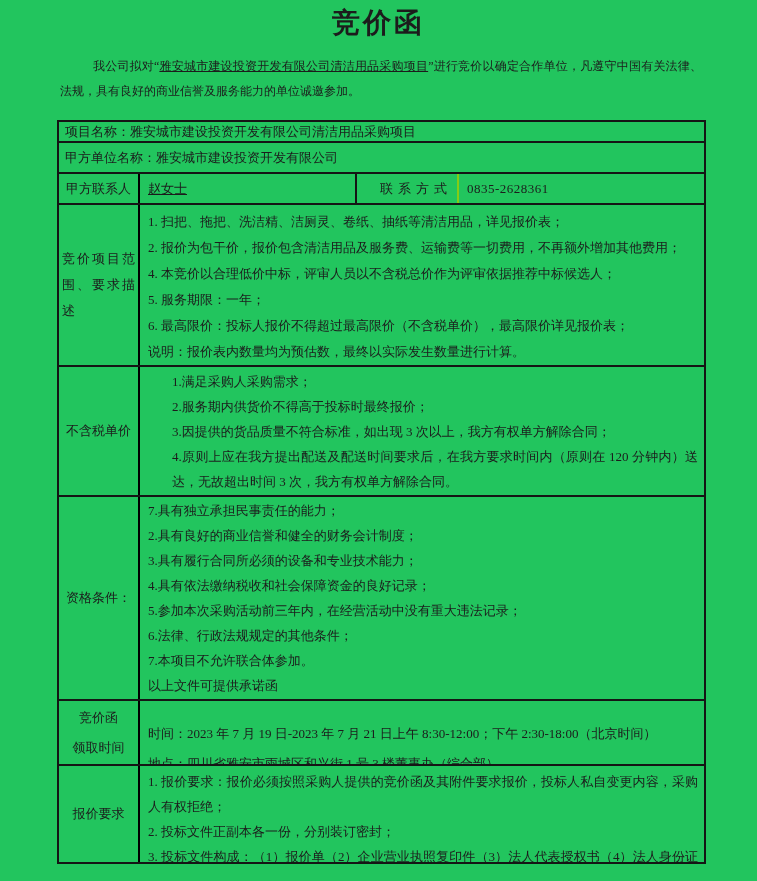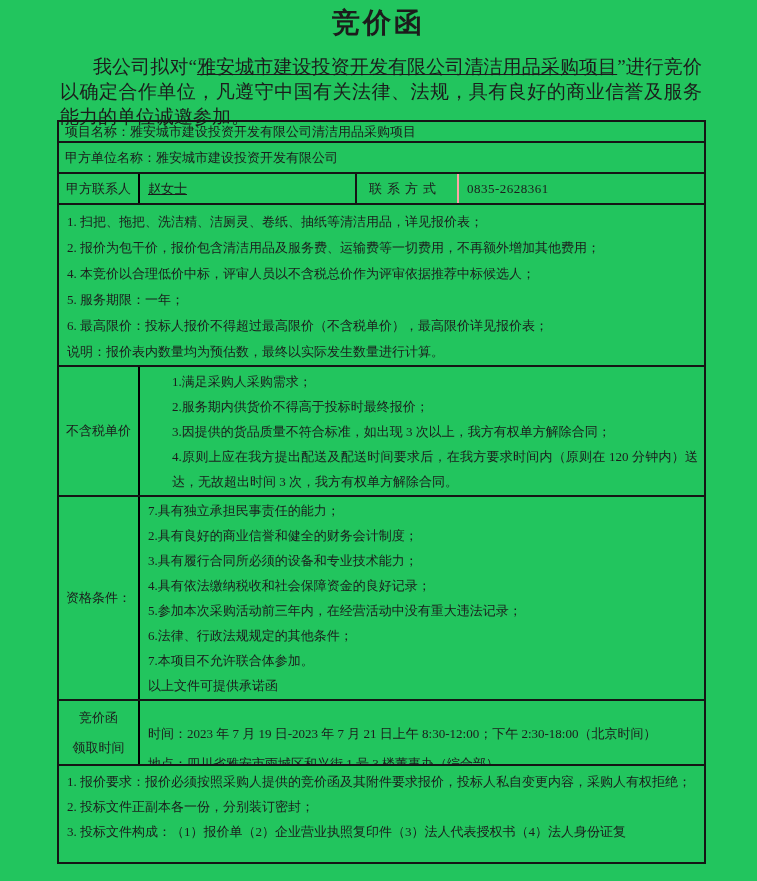--- a/index.html
+++ b/index.html
@@ -7,41 +7,41 @@
     position:relative;width:757px;height:881px;overflow:hidden;
     background:#22c55e;color:#1c1c1c;
     font-family:"Liberation Serif","DejaVu Serif",serif;
   }
   .doc-title{
     position:absolute;top:4px;left:0;width:757px;text-align:center;
     font-size:28px;font-weight:bold;letter-spacing:3px;
   }
   .intro{
     position:absolute;top:54px;left:60px;width:642px;
-    font-size:19px;line-height:25.2px;text-align:justify;text-indent:33px;
+    font-size:12px;line-height:25.2px;text-align:justify;text-indent:33px;
   }
   .intro .uline{text-decoration:underline;}
   .btable{
     position:absolute;left:57px;top:120px;width:649px;
     border:2px solid #151515;box-sizing:border-box;
     font-size:13px;
   }
   .trow{display:flex;border-bottom:2px solid #151515;box-sizing:content-box;}
   .trow:last-child{border-bottom:none;}
   .cell{box-sizing:border-box;}
   .cell-label{
     width:81px;flex:0 0 81px;border-right:2px solid #000000;
     display:flex;align-items:center;justify-content:center;
     text-align:center;padding:6px 3px;
   }
   .cell-label .jlabel{width:100%;text-align:justify;text-justify:inter-character;line-height:26px;}
   .cell-content{flex:1;padding:0 6px 0 8px;text-align:justify;overflow:hidden;}
   .full-cell{flex:1;display:flex;align-items:center;padding:0 0 0 6px;}
   .c-contact-name{width:217px;flex:0 0 217px;border-right:2px solid #151515;display:flex;align-items:center;padding-left:8px;text-decoration:underline;}
-  .c-contact-label{width:102px;flex:0 0 102px;border-right:2px solid #fca5a5;display:flex;align-items:center;padding-left:12px;letter-spacing:5px;}
+  .c-contact-label{width:102px;flex:0 0 102px;border-right:2px solid #84cc16;display:flex;align-items:center;padding-left:23px;letter-spacing:5px;}
   .c-contact-phone{flex:1;display:flex;align-items:center;padding-left:8px;letter-spacing:.5px;}
   .line{margin:0;}
   .r1{height:19px;}
   .r2{height:29px;}
   .r3{height:29px;}
   .r4{height:160px;}
   .r5{height:128px;}
   .r6{height:202px;}
   .r7{height:63px;}
   .r8{height:96px;}
@@ -78,20 +78,23 @@
     </div>
 
     <div class="trow r3">
       <div class="cell cell-label">甲方联系人</div>
       <div class="cell c-contact-name">赵女士</div>
       <div class="cell c-contact-label">联系方式</div>
       <div class="cell c-contact-phone">0835-2628361</div>
     </div>
 
     <div class="trow r4">
+      <div class="cell cell-label">
+        <div class="jlabel">竞价项目范围、要求描述</div>
+      </div>
       <div class="cell cell-content">
         <p class="line">1. 扫把、拖把、洗洁精、洁厕灵、卷纸、抽纸等清洁用品，详见报价表；</p>
         <p class="line">2. 报价为包干价，报价包含清洁用品及服务费、运输费等一切费用，不再额外增加其他费用；</p>
         <p class="line">4. 本竞价以合理低价中标，评审人员以不含税总价作为评审依据推荐中标候选人；</p>
         <p class="line">5. 服务期限：一年；</p>
         <p class="line">6. 最高限价：投标人报价不得超过最高限价（不含税单价），最高限价详见报价表；</p>
         <p class="line">说明：报价表内数量均为预估数，最终以实际发生数量进行计算。</p>
       </div>
     </div>
 
@@ -126,20 +129,21 @@
           <div>领取时间</div>
         </div>
       </div>
       <div class="cell cell-content">
         <p class="line">时间：2023 年 7 月 19 日-2023 年 7 月 21 日上午 8:30-12:00；下午 2:30-18:00（北京时间）</p>
         <p class="line">地点：四川省雅安市雨城区和兴街 1 号 3 楼董事办（综合部）</p>
       </div>
     </div>
 
     <div class="trow r8">
+      <div class="cell cell-label">报价要求</div>
       <div class="cell cell-content">
         <p class="line">1. 报价要求：报价必须按照采购人提供的竞价函及其附件要求报价，投标人私自变更内容，采购人有权拒绝；</p>
         <p class="line">2. 投标文件正副本各一份，分别装订密封；</p>
         <p class="line">3. 投标文件构成：（1）报价单（2）企业营业执照复印件（3）法人代表授权书（4）法人身份证复</p>
       </div>
     </div>
 
   </div>
 </div>
 

